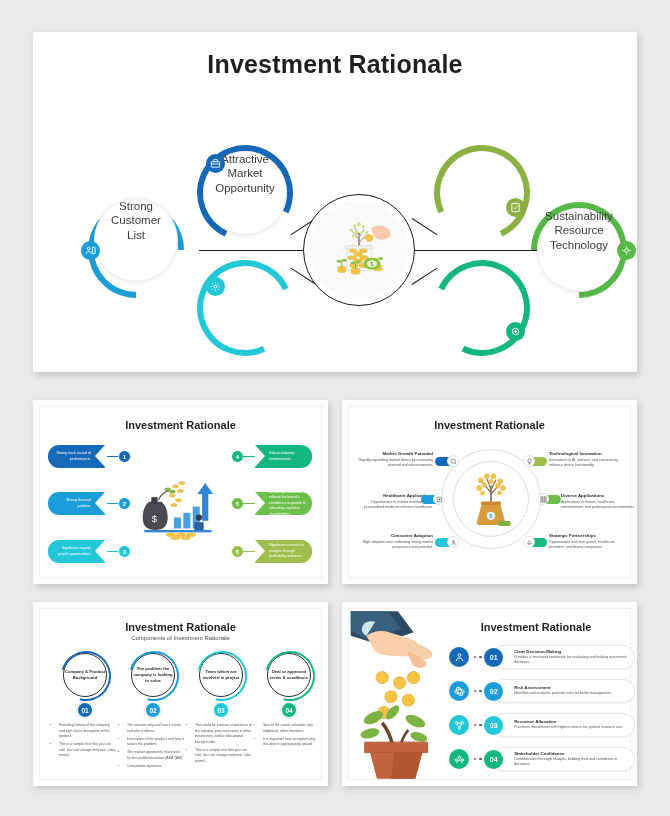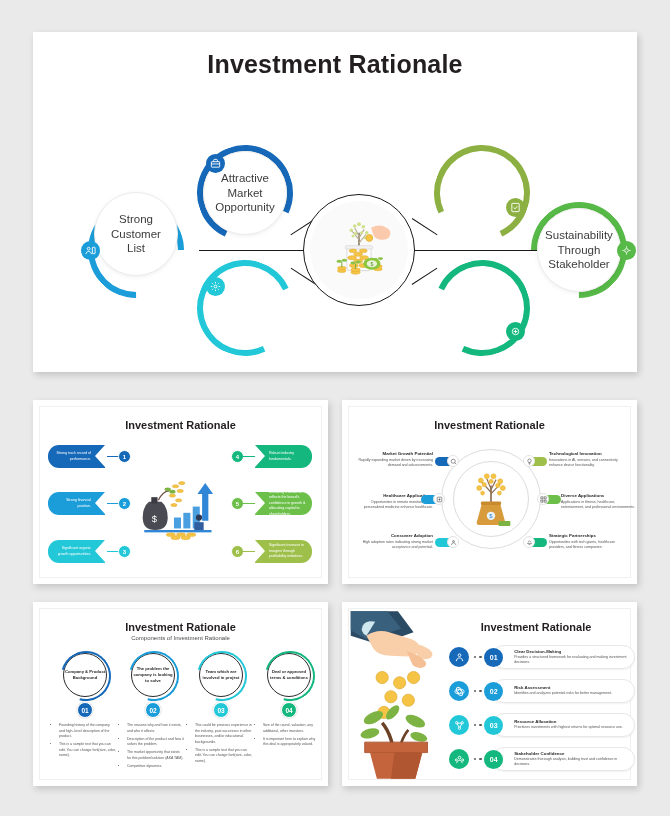--- a/index.html
+++ b/index.html
@@ -45,21 +45,21 @@
     text-align: center; font-size: 6px; color: #4b4b4b;
   }
 
   
   .node {
     position: absolute;
     border-radius: 50%;
     background: #fff;
     border: 1px solid #ececec;
     box-shadow: 0 1px 4px rgba(0,0,0,0.07);
-    display: flex; align-items: center; justify-content: center;
+    display: flex; justify-content: center;
     text-align: center;
     color: #3c3c3c;
     line-height: 1.25;
     z-index: 4;
   }
   .node span { display: block; padding: 0 6px; }
   .node-lg { width: 84px; height: 84px; font-size: 11.5px; }
 
   .arc {
     position: absolute;
@@ -194,21 +194,21 @@
     <div class="main-title">Investment Rationale</div>
 
     <div class="connector" style="left:166px;top:218px;width:116px;height:1.4px;"></div>
     <div class="connector" style="left:380px;top:218px;width:125px;height:1.4px;"></div>
     <div class="connector" style="left:253px;top:186px;width:30px;height:1.4px;transform:rotate(-33deg);transform-origin:right center;"></div>
     <div class="connector" style="left:253px;top:252px;width:30px;height:1.4px;transform:rotate(33deg);transform-origin:right center;"></div>
     <div class="connector" style="left:379px;top:186px;width:30px;height:1.4px;transform:rotate(33deg);transform-origin:left center;"></div>
     <div class="connector" style="left:379px;top:252px;width:30px;height:1.4px;transform:rotate(-33deg);transform-origin:left center;"></div>
 
     <div class="arc" style="left:55px;top:170px;width:96px;height:96px;border-color:#1B9DD9 transparent #1B9DD9 #1B9DD9;transform:rotate(45deg);"></div>
-    <div class="node node-lg" style="left:61px;top:160px;">
+    <div class="node node-lg" style="left:61px;top:166px;">
       <span>Strong Customer List</span>
     </div>
     <div class="node-icon" style="left:48px;top:209px;background:#1B9DD9;">
       <svg viewBox="0 0 24 24" fill="none" stroke="#fff" stroke-width="2">
           <circle cx="8" cy="8" r="3"></circle>
           <path d="M2 20c0-3.3 2.7-6 6-6s6 2.7 6 6"></path>
           <rect x="16" y="5" width="6" height="14" rx="1"></rect>
         </svg>
     </div>
 
@@ -243,21 +243,21 @@
     <div class="arc" style="left:401px;top:228px;width:96px;height:96px;border-color:#14B87E #14B87E #14B87E transparent;transform:rotate(-20deg);"></div>
     <div class="node-icon" style="left:473px;top:290px;background:#14B87E;">
       <svg viewBox="0 0 24 24" fill="none" stroke="#fff" stroke-width="2">
           <circle cx="12" cy="12" r="7"></circle>
           <path d="M12 8v8M8 12h8"></path>
         </svg>
     </div>
 
     <div class="arc" style="left:498px;top:170px;width:96px;height:96px;border-color:#57B947 #57B947 #57B947 transparent;transform:rotate(-45deg);"></div>
     <div class="node node-lg" style="left:504px;top:176px;">
-      <span>Sustainability Through Stakeholder</span>
+      <span>Sustainability Resource Technology</span>
     </div>
     <div class="node-icon" style="left:584px;top:209px;background:#57B947;">
       <svg viewBox="0 0 24 24" fill="none" stroke="#fff" stroke-width="2">
           <circle cx="12" cy="12" r="4"></circle>
           <path d="M12 3v3M12 18v3M3 12h3M18 12h3"></path>
         </svg>
     </div>
 
     <div class="center-circle" style="left:270px;top:162px;">
       <div class="center-inner">

